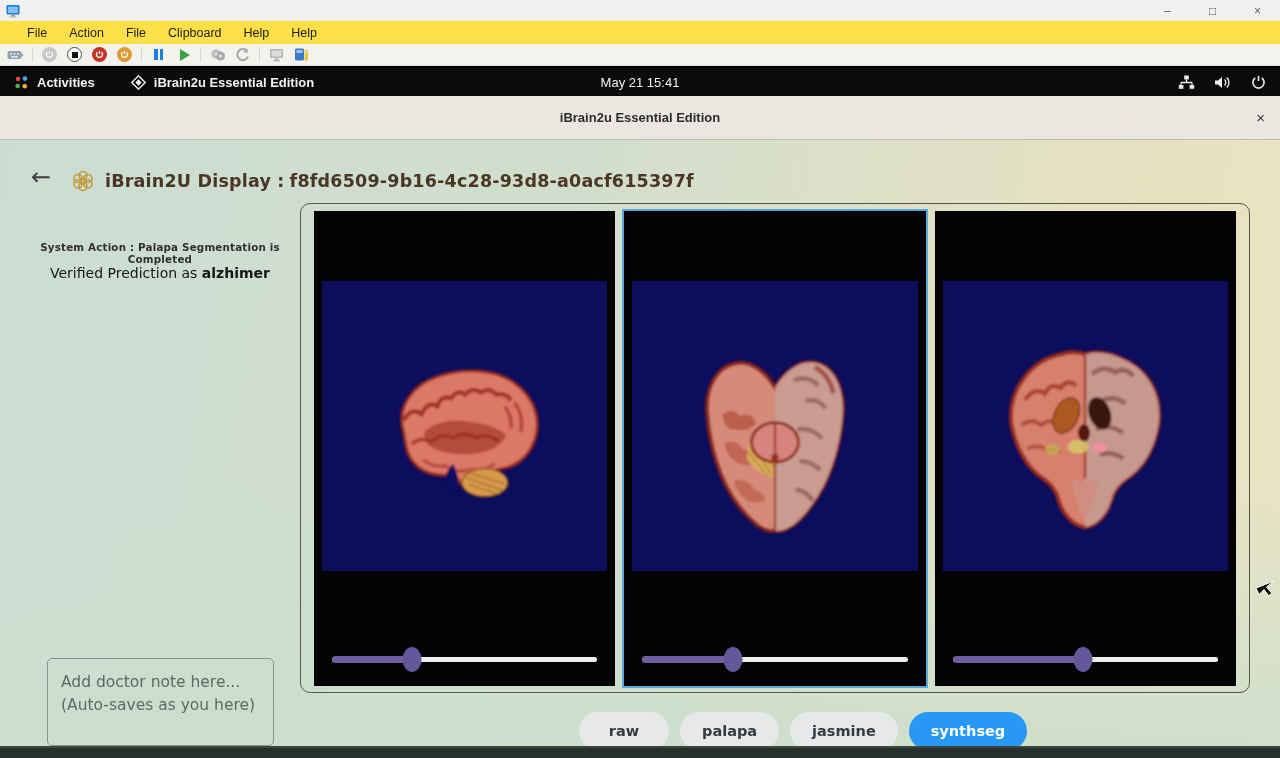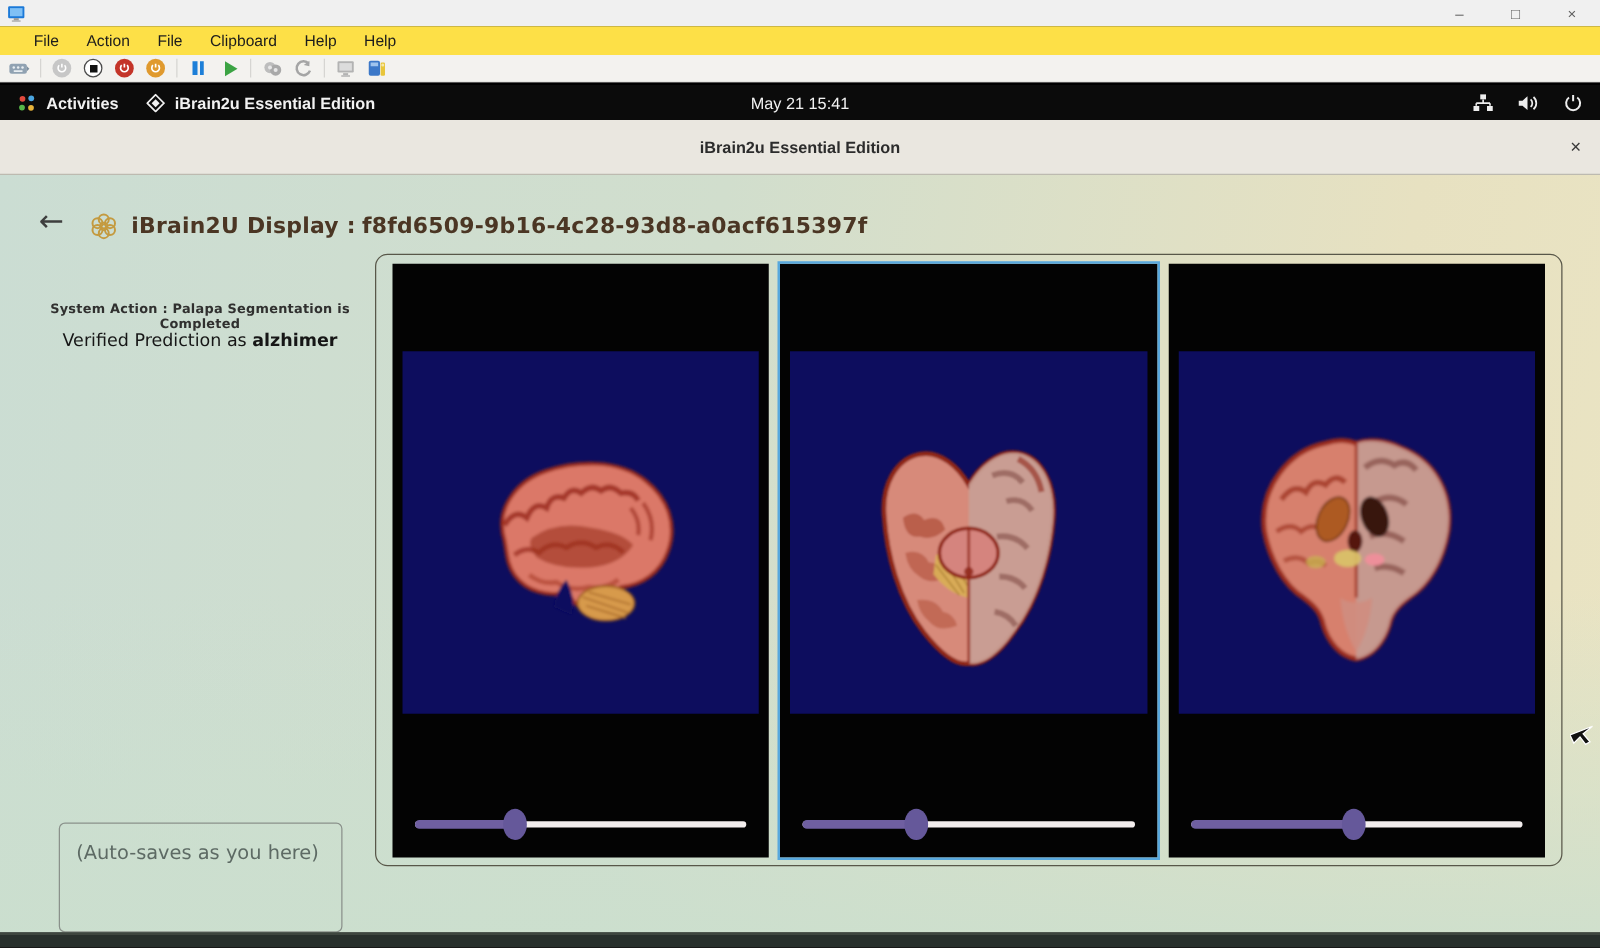--- a/index.html
+++ b/index.html
@@ -24,21 +24,21 @@
   .tb-circle { width:15px; height:15px; border-radius:50%; display:flex; align-items:center; justify-content:center; }
   .pause-bars { display:flex; gap:2px; }
   .pause-bars i { display:block; width:3.5px; height:11px; background:#1d7fd8; }
   .play-tri { width:0; height:0; border-top:6px solid transparent; border-bottom:6px solid transparent;
     border-left:10px solid #3ba343; margin-left:3px; }
 
   
   .vm-screen { position:absolute; top:66px; left:0; right:0; bottom:0; background:#000; }
   .gnome-bar { position:absolute; top:2px; left:0; right:0; height:28px; background:#0b0b0b;
     color:#fff; display:flex; align-items:center; font-size:13px; }
-  .gnome-left { display:flex; align-items:center; gap:22px; margin-left:14px; }
+  .gnome-left { display:flex; align-items:center; gap:36px; margin-left:14px; }
   .g-item { display:flex; align-items:center; gap:8px; font-weight:600; color:#f2f2f2; }
   .gnome-clock { position:absolute; left:50%; transform:translateX(-50%); font-weight:400; color:#f2f2f2; }
   .gnome-right { margin-left:auto; margin-right:14px; display:flex; align-items:center; gap:19px; }
 
   .app-titlebar { position:absolute; top:30px; left:0; right:0; height:44px; background:#eae7e0;
     border-bottom:1px solid #bdbab0; display:flex; align-items:center; justify-content:center; }
   .app-titlebar-title { font-size:13px; font-weight:700; color:#2c2c2c; }
   .app-close { position:absolute; right:15px; top:12px; font-size:15px; color:#3a3a3a; line-height:20px; }
 
   
@@ -268,20 +268,21 @@
       <div class="page-title">
         <span>iBrain2U Display :</span><span class="scan-id">f8fd6509-9b16-4c28-93d8-a0acf615397f</span>
       </div>
 
       <div class="status-line">System Action : Palapa Segmentation is Completed</div>
       <div class="prediction">
         <span>Verified Prediction as </span><span class="pred-value">alzhimer</span>
       </div>
 
       <div class="note-box">
+        <div>Add doctor note here...</div>
         <div>(Auto-saves as you here)</div>
       </div>
 
       <div class="viewer">
 
         <div class="panel" style="--pct: 30%;">
           <div class="navy">
             <svg class="brain s1" viewBox="0 0 200 170">
               <defs>
                   <filter id="b1" x="-20%" y="-20%" width="140%" height="140%">
@@ -374,20 +375,26 @@
             </svg>
           </div>
           <div class="slider">
             <div class="slider-track"></div>
             <div class="slider-fill"></div>
             <div class="slider-thumb"></div>
           </div>
         </div>
       </div>
 
+      <div class="modes">
+        <button class="pill">raw</button>
+        <button class="pill">palapa</button>
+        <button class="pill">jasmine</button>
+        <button class="pill active">synthseg</button>
+      </div>
     </div>
 
     <div class="bottom-strip"></div>
 
     <svg class="cursor" width="20" height="22" viewBox="0 0 20 22">
       <polygon points="0,12 18,5 10.5,11 16,17.5 12.5,19.5 8,13.5 3,18.5" fill="#111" stroke="#fff" stroke-width="1"></polygon>
     </svg>
   </div>
 </div>
 

